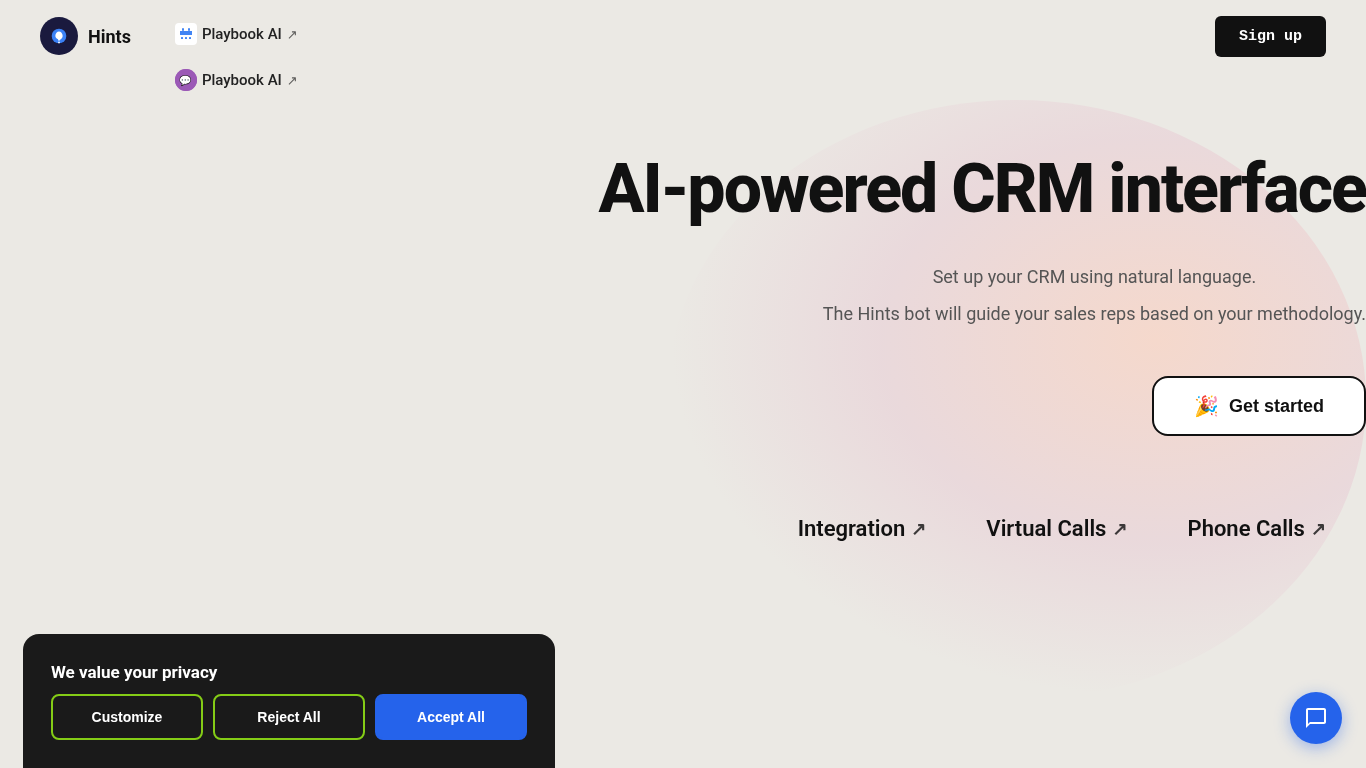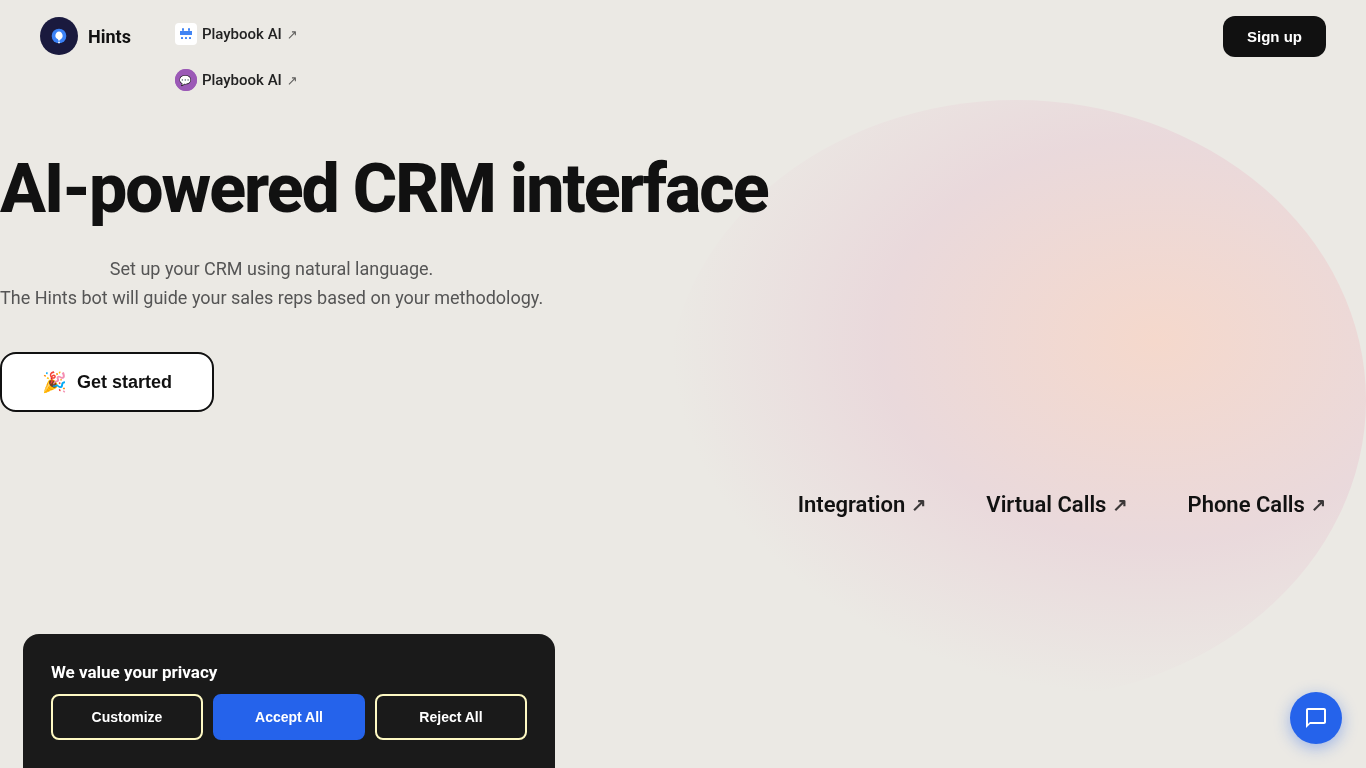--- a/index.html
+++ b/index.html
@@ -124,35 +124,36 @@
     }
 
     .nav-spacer {
       flex: 1;
     }
 
     .signup-btn {
       background: #111;
       color: #fff;
       border: none;
-      border-radius: 12px;
+      border-radius: 6px;
       padding: 12px 24px;
       font-size: 15px;
       font-weight: 600;
       cursor: pointer;
       transition: background 0.15s;
+      font-family: Liberation Mono, monospace;
     }
 
     
     .hero {
       position: relative;
       z-index: 5;
       display: flex;
       flex-direction: column;
-      align-items: flex-start;
+      align-items: flex-end;
       text-align: center;
       padding-top: 80px;
     }
 
     .hero-title {
       font-size: 68px;
       font-weight: 800;
       color: #111;
       line-height: 1.1;
       letter-spacing: -2px;
@@ -160,21 +161,21 @@
     }
 
     .hero-subtitle {
       margin-top: 28px;
       color: #555;
       font-size: 18px;
       line-height: 1.6;
     }
 
     .hero-subtitle p {
-      margin: 0 0;
+      margin: 8px 0;
     }
 
     .get-started-btn {
       margin-top: 40px;
       display: flex;
       align-items: center;
       gap: 10px;
       background: white;
       border: 2px solid #111;
       border-radius: 16px;
@@ -255,21 +256,21 @@
       gap: 10px;
     }
 
     .cookie-btn {
       flex: 1;
       padding: 13px 10px;
       border-radius: 8px;
       font-size: 14px;
       font-weight: 600;
       cursor: pointer;
-      border: 2px solid #fef9c3;
+      border: 2px solid #84cc16;
       background: transparent;
       color: white;
       transition: background 0.15s;
     }
 
     .cookie-btn.accept {
       background: #2563eb;
       border-color: #2563eb;
       color: white;
     }
@@ -381,22 +382,22 @@
   <a class="bottom-link" href="#">
     <span>Phone Calls</span>
     <span class="ext">↗</span>
   </a>
 </div>
 
 <div class="cookie-banner">
   <div class="cookie-title">We value your privacy</div>
   <div class="cookie-buttons">
     <button class="cookie-btn">Customize</button>
+    <button class="cookie-btn">Reject All</button>
     <button class="cookie-btn accept">Accept All</button>
-    <button class="cookie-btn">Reject All</button>
   </div>
 </div>
 
 <div class="chat-button">
   <svg viewBox="0 0 24 24" xmlns="http://www.w3.org/2000/svg">
     <path d="M20 2H4C2.9 2 2 2.9 2 4V22L6 18H20C21.1 18 22 17.1 22 16V4C22 2.9 21.1 2 20 2ZM20 16H6L4 18V4H20V16Z"></path>
   </svg>
 </div>
 
 </body></html>

